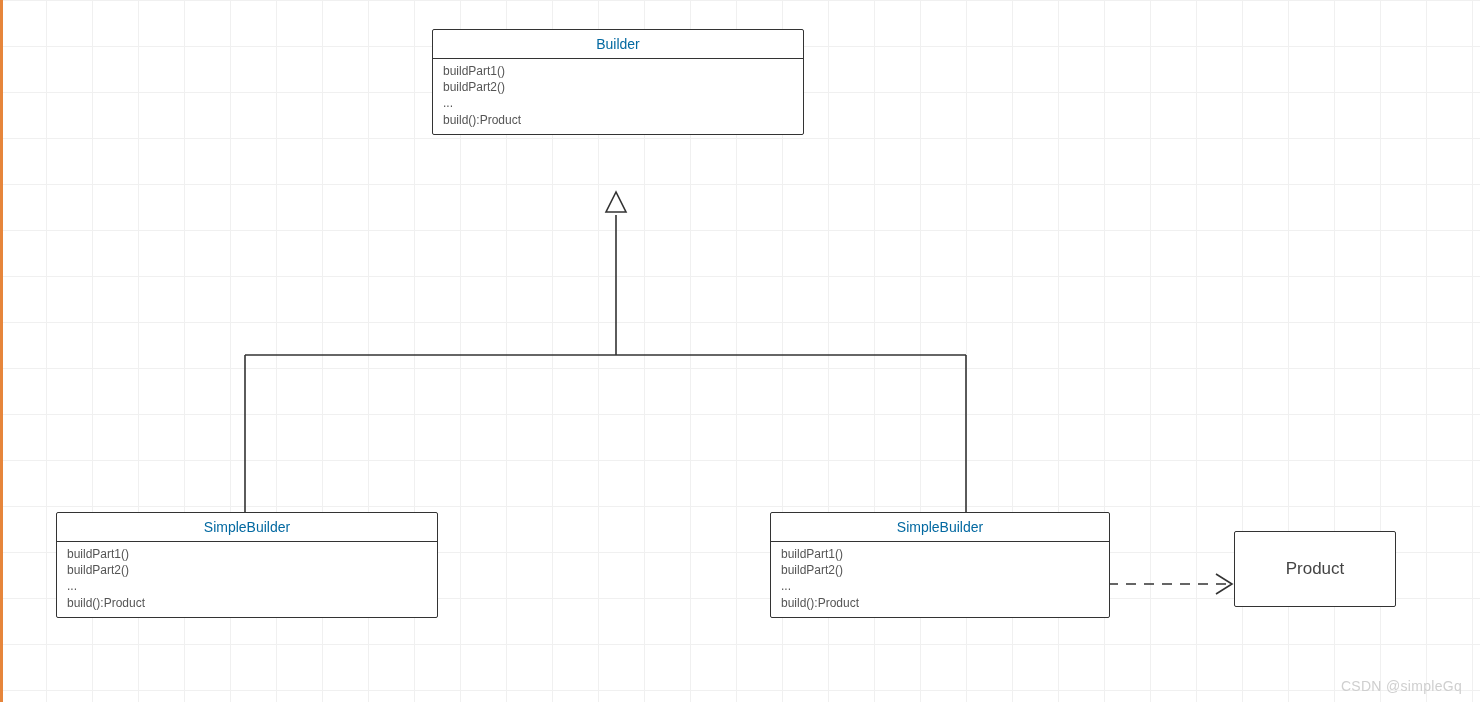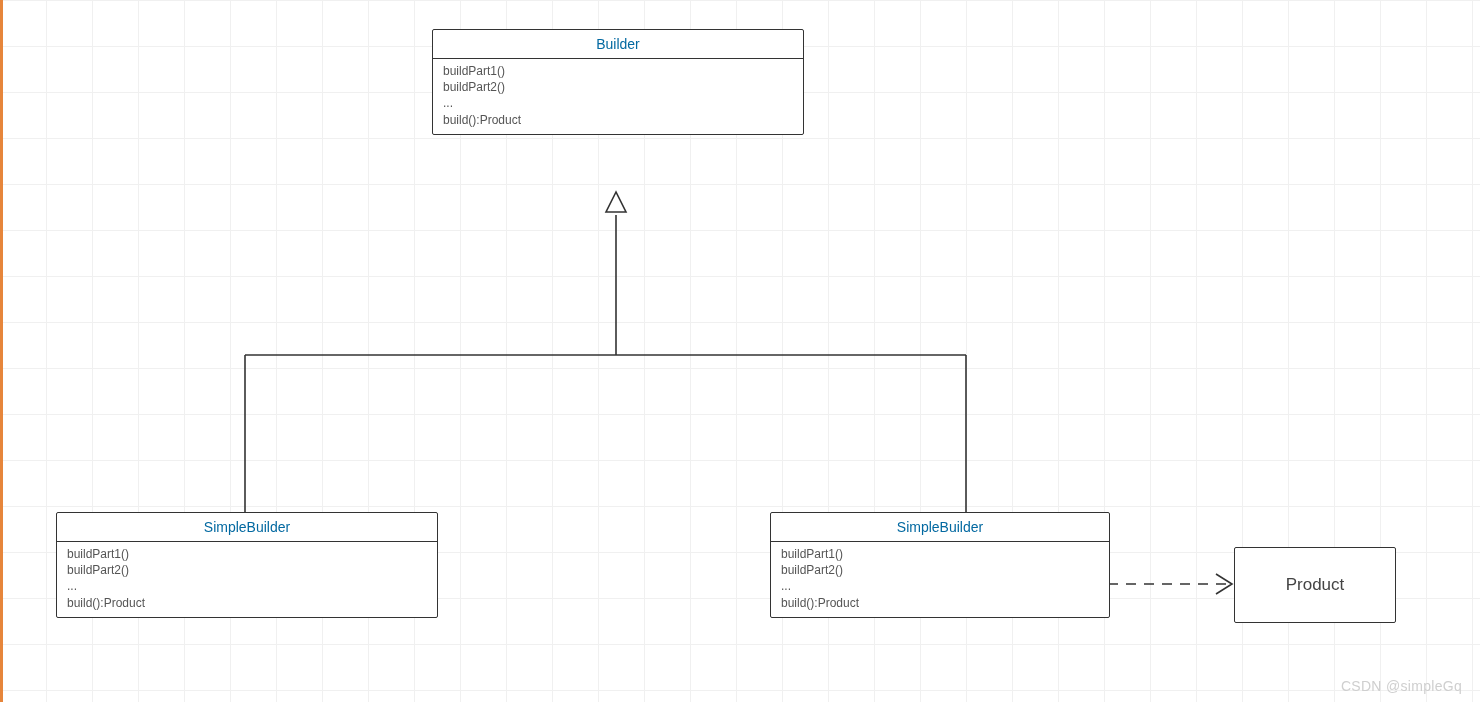--- a/index.html
+++ b/index.html
@@ -101,17 +101,17 @@
 <div class="uml" style="left:770px;top:512px;width:338px">
   <div class="uml-title">SimpleBuilder</div>
   <div class="uml-body">
     <div>buildPart1()</div>
     <div>buildPart2()</div>
     <div>...</div>
     <div>build():Product</div>
   </div>
 </div>
 
-<div class="plain" style="left:1234px;top:547px;width:160px;height:74px">
+<div class="plain" style="left:1234px;top:531px;width:160px;height:74px">
   <span>Product</span>
 </div>
 
 <div class="watermark">CSDN @simpleGq</div>
 
 </body></html>

